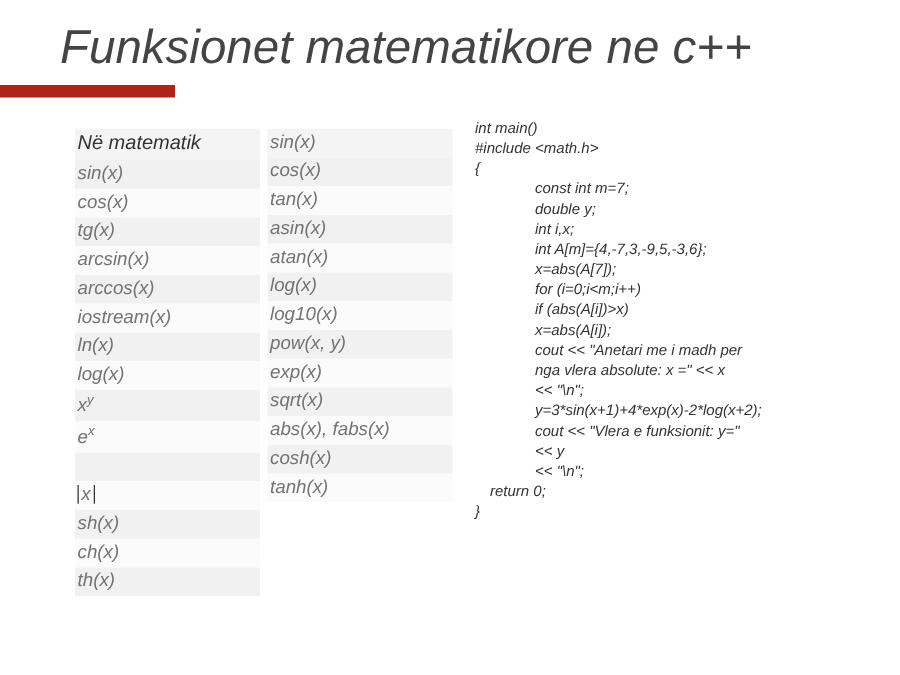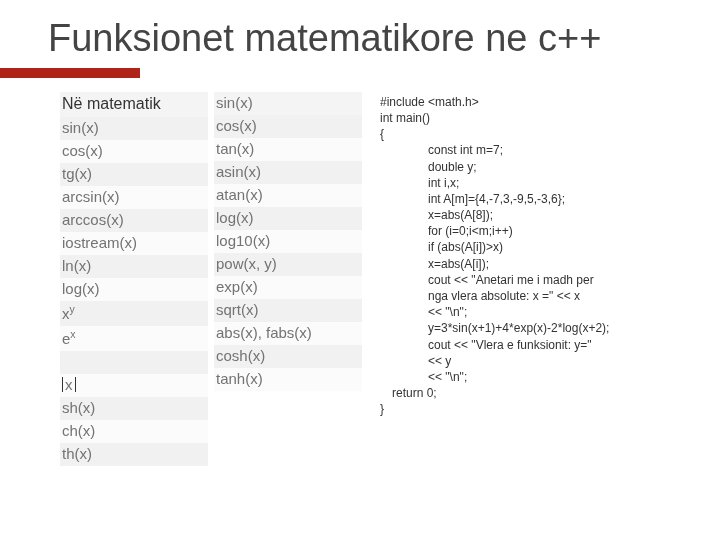--- a/index.html
+++ b/index.html
@@ -5,20 +5,21 @@
   * { box-sizing: border-box; margin: 0; padding: 0; }
   body {
     width: 720px;
     height: 540px;
     background: #fff;
     font-family: Arial, Helvetica, sans-serif;
     overflow: hidden;
   }
   .slide {
     padding: 18px 33px 20px 60px;
+    font-style: italic;
   }
   .title {
     font-size: 38px;
     color: #444;
     font-weight: 400;
     line-height: 1.1;
     margin-bottom: 8px;
     margin-left: -12px;
   }
   .redbar {
@@ -31,20 +32,21 @@
   .content {
     display: flex;
     gap: 18px;
   }
   .funcs {
     display: flex;
     gap: 6px;
   }
   .col {
     width: 148px;
+    margin-top: 11px;
   }
   .col .header {
     font-size: 16px;
     font-weight: 400;
     color: #333;
     padding: 3px 4px 3px 2px;
     background: #f4f4f5;
   }
   .row {
     font-size: 15px;
@@ -113,28 +115,28 @@
           <div class="row">pow(x, y)</div>
           <div class="row">exp(x)</div>
           <div class="row">sqrt(x)</div>
           <div class="row">abs(x), fabs(x)</div>
           <div class="row">cosh(x)</div>
           <div class="row">tanh(x)</div>
         </div>
     </div>
 
     <div class="code" id="code-block">
+        <div class="">int main()</div>
         <div class="">#include &lt;math.h&gt;</div>
-        <div class="">int main()</div>
         <div class="">{</div>
         <div class="ind1">const int m=7;</div>
         <div class="ind1">double y;</div>
         <div class="ind1">int i,x;</div>
         <div class="ind1">int A[m]={4,-7,3,-9,5,-3,6};</div>
-        <div class="ind1">x=abs(A[8]);</div>
+        <div class="ind1">x=abs(A[7]);</div>
         <div class="ind1">for (i=0;i&lt;m;i++)</div>
         <div class="ind1">if (abs(A[i])&gt;x)</div>
         <div class="ind1">x=abs(A[i]);</div>
         <div class="ind1">cout &lt;&lt; "Anetari me i madh per</div>
         <div class="ind1">nga vlera absolute: x ="  &lt;&lt; x</div>
         <div class="ind1">&lt;&lt; "\n";</div>
         <div class="ind1">y=3*sin(x+1)+4*exp(x)-2*log(x+2);</div>
         <div class="ind1">cout &lt;&lt; "Vlera e funksionit: y="</div>
         <div class="ind1">      &lt;&lt; y</div>
         <div class="ind1">      &lt;&lt; "\n";</div>

